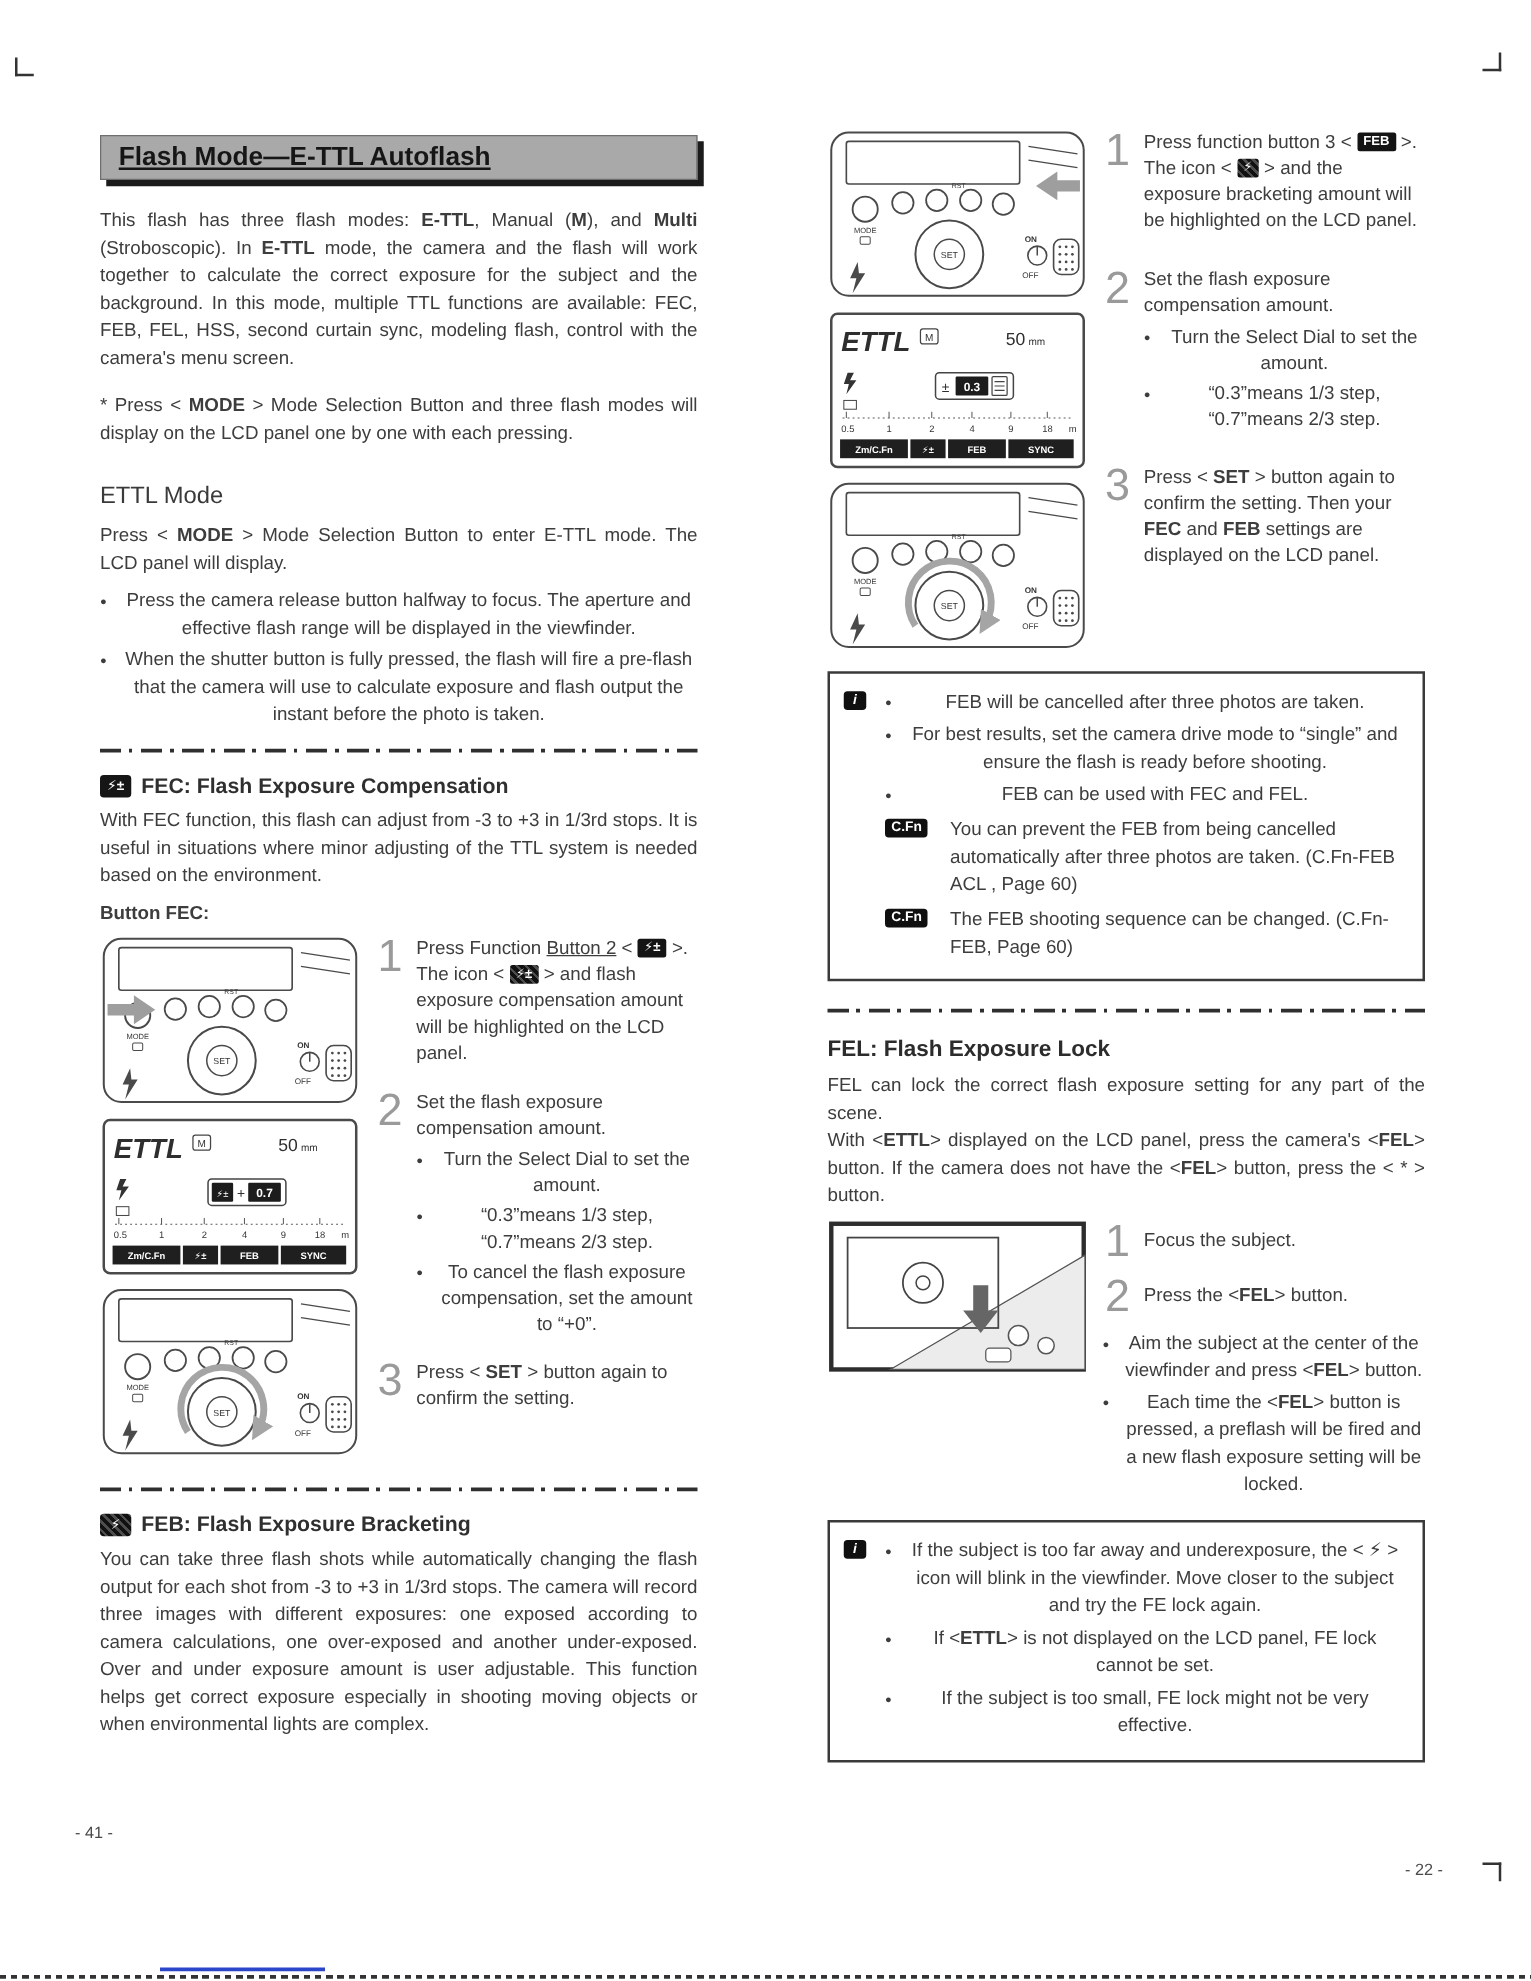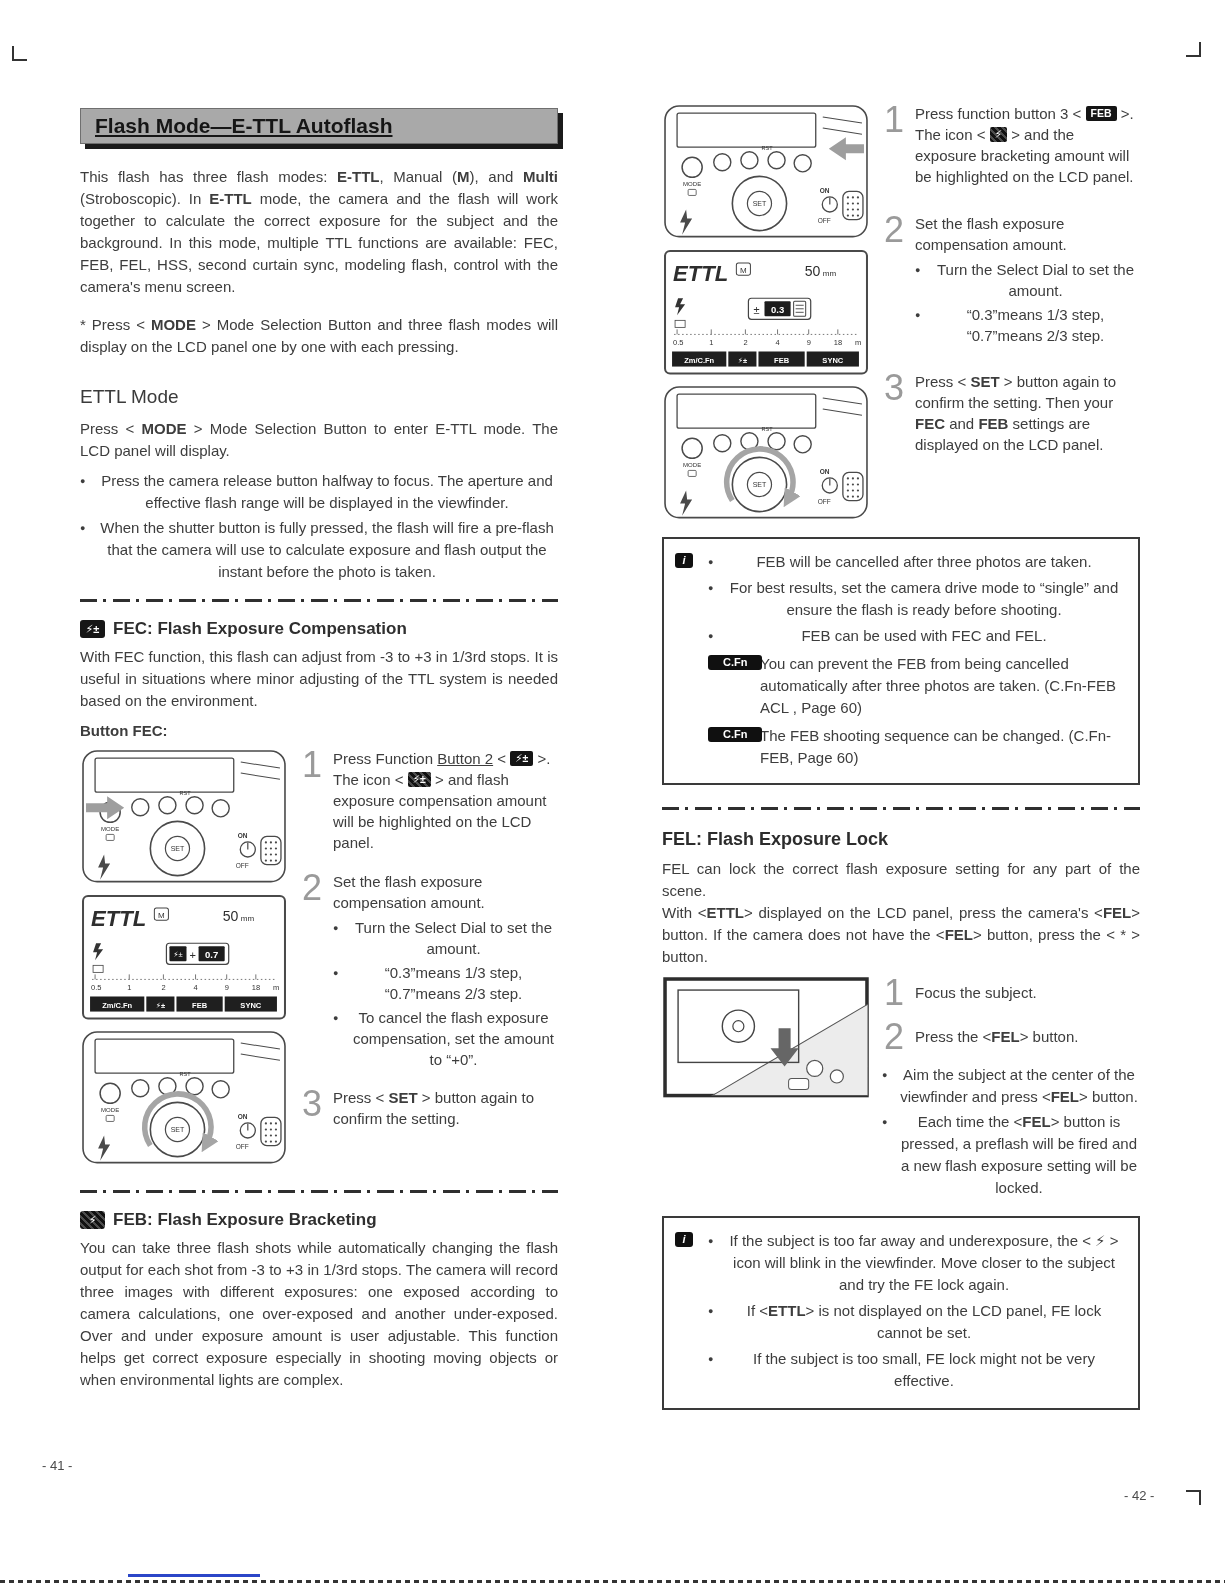--- a/index.html
+++ b/index.html
@@ -46,24 +46,24 @@
   .hicon{display:inline-flex;align-items:center;justify-content:center;flex:none;
     width:25px;height:18px;background:#161616;color:#fff;font-size:11px;font-weight:bold;border-radius:3px}
   .hicon.hatch{background:repeating-linear-gradient(45deg,#111 0 3px,#4d4d4d 3px 5px)}
 
   .note{border:2px solid #3a3a3a;padding:12px 14px 12px 44px;position:relative;margin-top:16px}
   .note .info{position:absolute;left:11px;top:14px;width:18px;height:15px;background:#101010;color:#fff;
     border-radius:3px;font-size:11px;font-weight:bold;font-style:italic;display:flex;align-items:center;justify-content:center}
   .note ul.b li{margin-bottom:4px}
   .cfn-row{position:relative;padding-left:52px;margin:6px 0 2px;text-align:left}
   .cfn-badge{position:absolute;left:0;top:2px;background:#101010;color:#fff;font-weight:bold;
-    font-size:11px;line-height:15px;padding:0 15px;border-radius:3px}
+    font-size:11px;line-height:15px;padding:0 5px;border-radius:3px}
 
   .pageno{position:absolute;font-size:13px;color:#4a4a4a}
-  #pageno-41{left:42px;top:1458px}
+  #pageno-41{left:60px;top:1458px}
   #pageno-42{left:1124px;top:1488px}
 
   .crop{position:absolute}
   #crop-tl{left:12px;top:46px;width:15px;height:15px;border-left:2px solid #333;border-bottom:2px solid #333}
   #crop-tr{left:1186px;top:42px;width:15px;height:15px;border-right:2px solid #333;border-bottom:2px solid #333}
   #crop-br{left:1186px;top:1490px;width:15px;height:15px;border-right:2px solid #333;border-top:2px solid #333}
   #blue-line{position:absolute;left:128px;top:1574px;width:132px;height:3px;background:#2b46c8}
   #bottom-dashes{position:absolute;left:0;top:1580px;width:1225px;height:3px;
     background:repeating-linear-gradient(90deg,#333 0 5px,transparent 5px 9px)}
 </style>
@@ -377,18 +377,18 @@
     <span class="info">i</span>
     <ul class="b">
       <li>If the subject is too far away and underexposure, the &lt; ⚡ &gt; icon will blink in the viewfinder. Move closer to the subject and try the FE lock again.</li>
       <li>If &lt;<span style="font-weight: bold;">ETTL</span>&gt; is not displayed on the LCD panel, FE lock cannot be set.</li>
       <li>If the subject is too small, FE lock might not be very effective.</li>
     </ul>
   </div>
 </div>
 
 <div class="pageno" id="pageno-41">- 41 -</div>
-<div class="pageno" id="pageno-42">- 42 -</div>
+<div class="pageno" id="pageno-42">- 22 -</div>
 <div class="crop" id="crop-tl"></div>
 <div class="crop" id="crop-tr"></div>
 <div class="crop" id="crop-br"></div>
 <div id="blue-line"></div>
 <div id="bottom-dashes"></div>
 
 </body></html>

